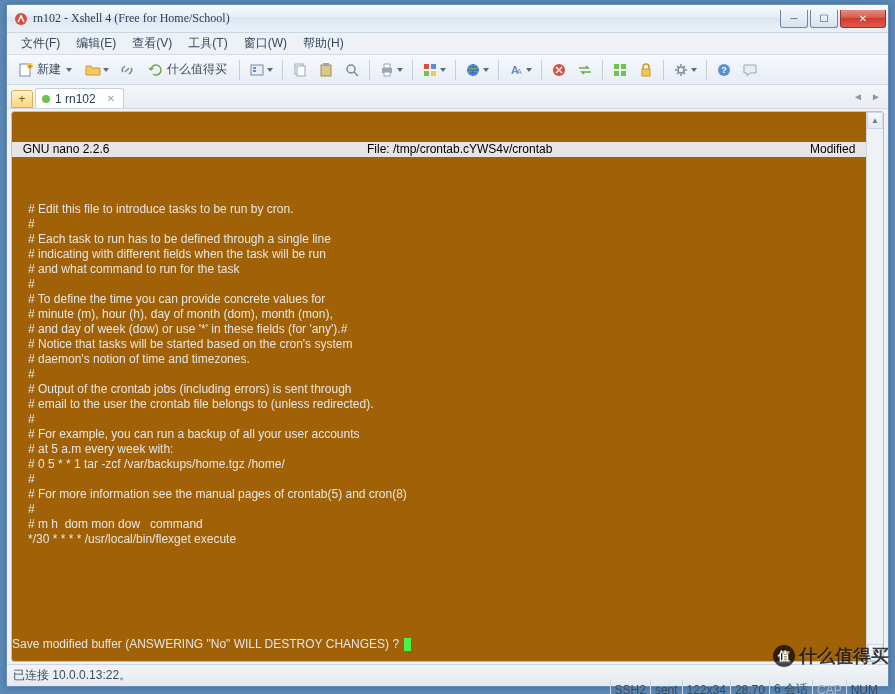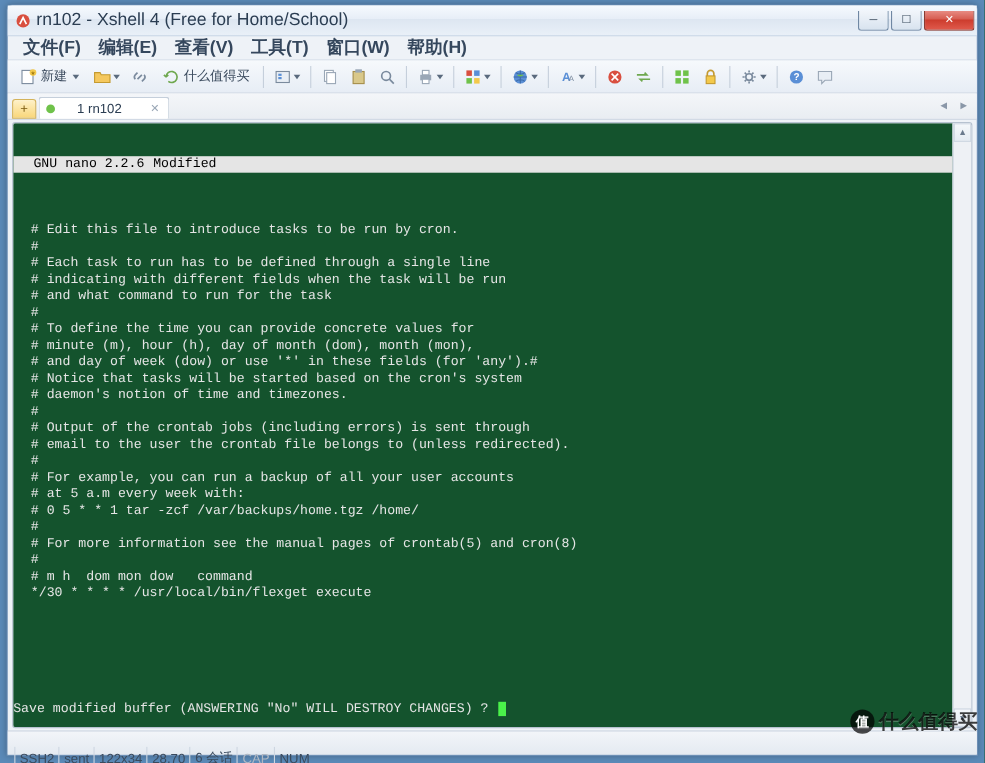--- a/index.html
+++ b/index.html
@@ -24,44 +24,43 @@
 }
 .titlebar {
   height: 28px;
   background: linear-gradient(to bottom, #f6fafe 0%, #e7eef7 45%, #dde6f1 46%, #e9f0f8 100%);
   border-bottom: 1px solid #c9d6e6;
   display: flex;
   align-items: center;
   padding: 0 2px 0 6px;
 }
 .titlebar .icon { width: 16px; height: 16px; margin-right: 4px; }
-.titlebar .title-text { font-size: 16px; color: #2b3d52; flex: 1; }
+.titlebar .title-text { font-size: 12px; color: #2b3d52; flex: 1; font-family: Liberation Serif, serif; }
 .win-buttons { display: flex; }
 .win-btn {
   width: 28px; height: 18px;
   margin-left: 2px;
   border: 1px solid #6f87a3;
   border-top: none;
   border-radius: 0 0 3px 3px;
   background: linear-gradient(to bottom, #f1f5fa, #d8e3ef);
   display: flex; align-items: center; justify-content: center;
   font-size: 10px; color: #3a4a5d;
 }
 .win-btn.close {
   width: 46px;
   background: linear-gradient(to bottom, #e78b82 0%, #d65b4f 45%, #cc3b2c 46%, #e05a4c 100%);
   border-color: #8a3a30; color: #fff;
 }
 .menubar {
   height: 22px;
   display: flex; align-items: center;
   padding: 0 6px;
-  font-size: 16px; color: #35475d;
+  font-size: 12px; color: #35475d;
   border-bottom: 1px solid #d5dde8;
-  font-weight: bold;
 }
 .menubar span { padding: 2px 8px; }
 .toolbar {
   height: 30px;
   background: linear-gradient(to bottom, #f6f9fc, #e7edf5);
   border-bottom: 1px solid #cfd8e3;
   display: flex; align-items: center;
   padding: 0 4px;
   gap: 2px;
   text-align: center;
@@ -96,42 +95,42 @@
 }
 .tab {
   height: 20px;
   background: #fff;
   border: 1px solid #c5cfdb;
   border-bottom: none;
   border-radius: 3px 3px 0 0;
   display: flex; align-items: center;
   padding: 0 8px 0 6px;
   font-size: 12px; color: #2b3d52;
-  gap: 20px;
+  gap: 5px;
 }
 .tab .dot { width: 8px; height: 8px; border-radius: 50%; background: #6fc24a; }
 .tab .close-x { font-size: 10px; color: #9aa7b6; margin-left: 6px; }
 .tab-nav {
   position: absolute; right: 4px; top: 3px;
   display: flex; gap: 2px;
 }
 .tab-nav .nav { width: 16px; height: 16px; font-size: 10px; color: #8a97a8; display:flex;align-items:center;justify-content:center; }
 .terminal-wrap {
   flex: 1;
   margin: 2px 4px;
   border: 1px solid #b7c2d0;
   border-radius: 3px;
   overflow: hidden;
   display: flex;
 }
 .terminal {
   flex: 1;
-  background: #14532d;
+  background: #a16207;
   color: #e5e5e5;
-  font-family: Liberation Mono, monospace;
+  font-family: Liberation Sans, sans-serif;
   font-size: 12px;
   line-height: 15px;
   white-space: pre;
   overflow: hidden;
   padding: 0;
 }
 .term-header {
   background: #e5e5e5; color: #000;
   display: flex;
 }
@@ -354,20 +353,21 @@
     <div class="tab-nav">
       <div class="nav">◄</div>
       <div class="nav">►</div>
     </div>
   </div>
 
   <div class="terminal-wrap">
     <div class="terminal">
       <div class="term-header">
         <span class="left">  GNU nano 2.2.6</span>
+        <span class="center">File: /tmp/crontab.cYWS4v/crontab</span>
         <span class="right">Modified  </span>
       </div>
       <div class="term-body">
 # Edit this file to introduce tasks to be run by cron.
 #
 # Each task to run has to be defined through a single line
 # indicating with different fields when the task will be run
 # and what command to run for the task
 #
 # To define the time you can provide concrete values for
@@ -399,20 +399,21 @@
       
     </div>
     <div class="scrollbar">
       <div class="arrow">▲</div>
       <div class="track"></div>
       <div class="arrow">▼</div>
     </div>
   </div>
 
   <div class="statusbar">
+    <span class="left">已连接 10.0.0.13:22。</span>
     <span class="cell">SSH2</span>
     <span class="cell">sent</span>
     <span class="cell">122x34</span>
     <span class="cell">28,70</span>
     <span class="cell">6 会话</span>
     <span class="cell" style="color:#b0b8c3">CAP</span>
     <span class="cell">NUM</span>
   </div>
 
 </div>

